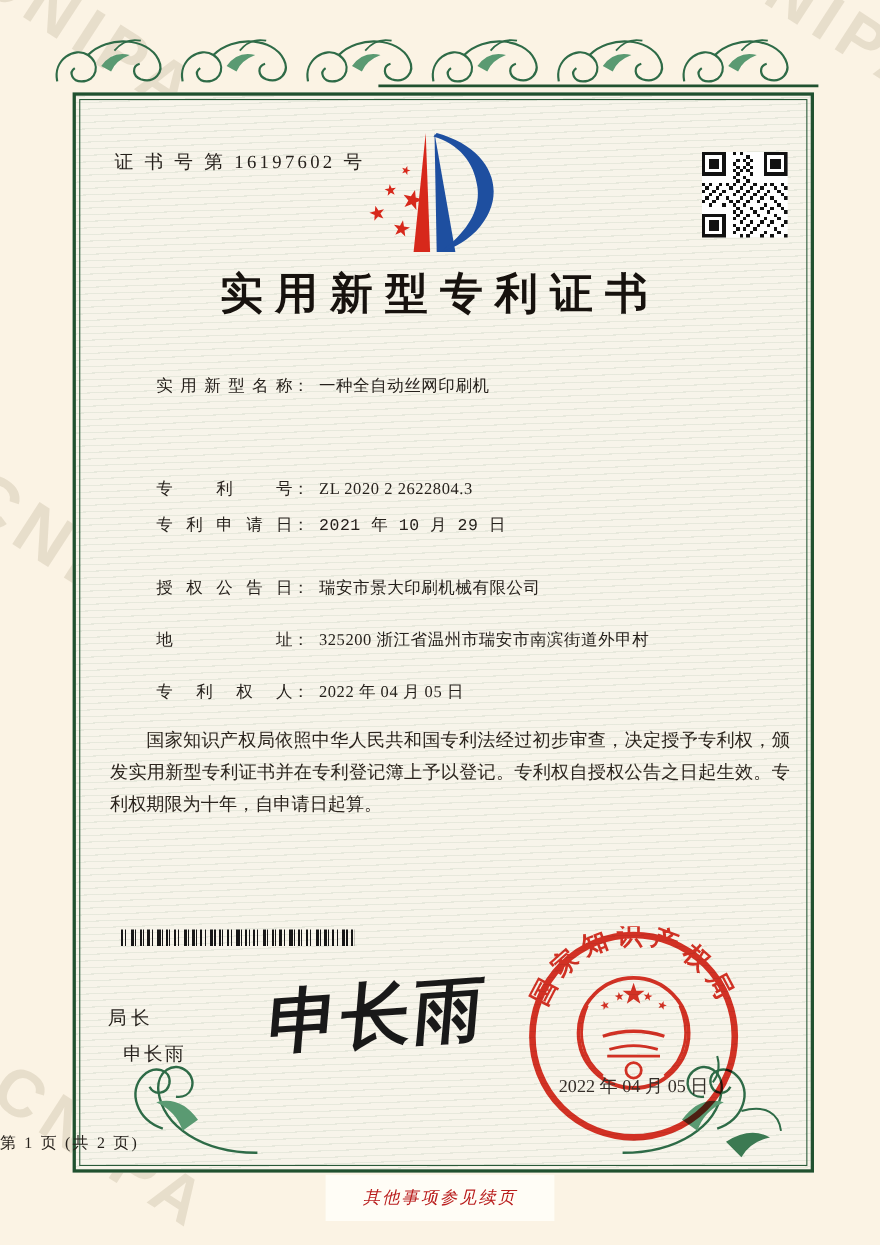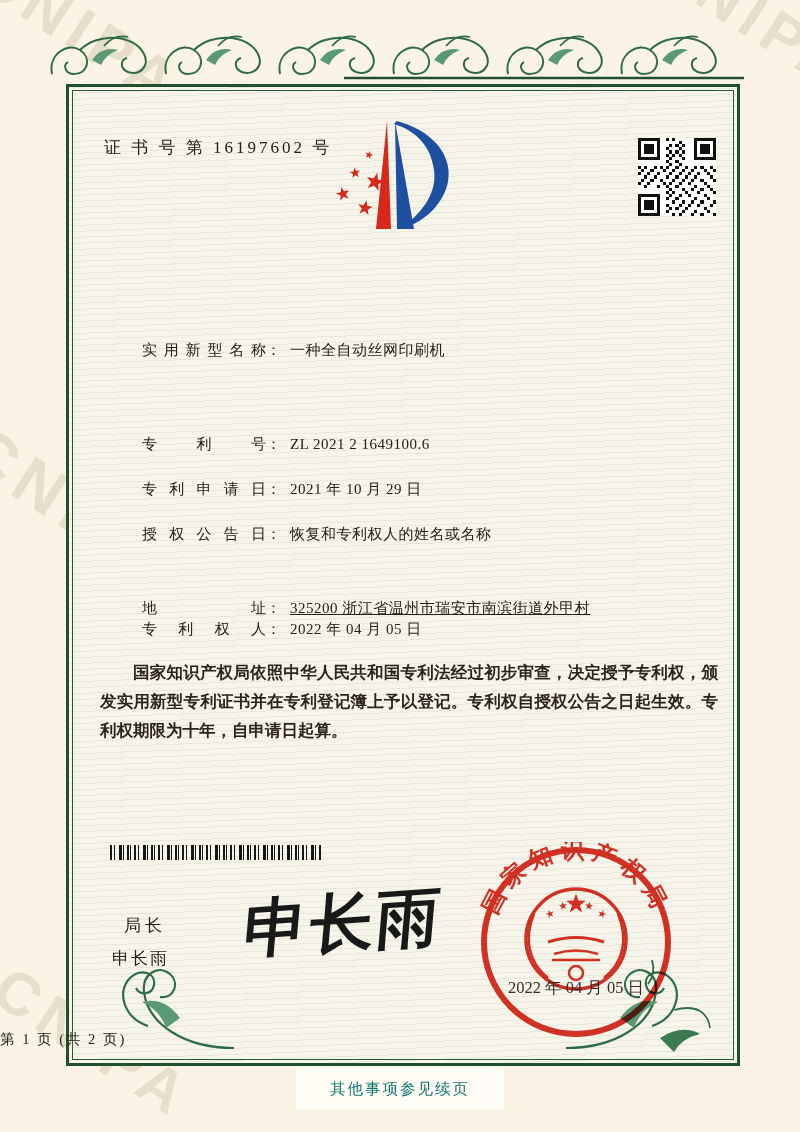--- a/index.html
+++ b/index.html
@@ -46,58 +46,58 @@
   }
   
   .frow{position:absolute;left:104px;font-size:15px;white-space:nowrap;margin-left:38px;}
   .flabel{
     display:inline-block;width:124px;vertical-align:bottom;
     text-align:justify;text-align-last:justify;
   }
   .fcolon{display:inline-block;}
   .fvalue{margin-left:9px;white-space:pre;letter-spacing:0.5px;}
   .r1{top:341px;} .r2{top:388px;} .r3{top:435px;}
-  .r4{top:480px;} .r5{top:525px;} .r6{top:599px;text-decoration:underline;} .r7{top:620px;}
+  .r4{top:468px;font-family:Liberation Mono, monospace;} .r5{top:525px;} .r6{top:572px;} .r7{top:620px;}
   .pair2{position:absolute;left:316px;top:0;}
   
   .body-text{
     position:absolute;left:100px;top:658px;width:618px;
     font-size:16.5px;line-height:29px;text-align:justify;color:#2b241d;
   }
-  .body-text p{margin:0;text-indent:2em;font-weight:bold;}
+  .body-text p{margin:0;text-indent:2em;}
   
   .barcode{
     position:absolute;left:110px;top:845px;width:212px;height:15px;
     background:
       repeating-linear-gradient(90deg,
         #161616 0 2px, transparent 2px 4px,
         #161616 4px 5px, transparent 5px 9px,
         #161616 9px 12px, transparent 12px 13px,
         #161616 13px 14px, transparent 14px 17px,
         #161616 17px 19px, transparent 19px 20px,
         #161616 20px 21px, transparent 21px 24px);
   }
   
-  .sig-title{position:absolute;left:124px;top:914px;font-size:17px;letter-spacing:4px;}
+  .sig-title{position:absolute;left:98px;top:914px;font-size:17px;letter-spacing:4px;}
   .sig-name{position:absolute;left:112px;top:947px;font-size:17px;letter-spacing:2px;}
   .autograph{
     position:absolute;left:228px;top:880px;width:230px;text-align:center;
     font-size:64px;font-weight:700;color:#191919;
     transform:rotate(-4deg) skewX(-9deg);letter-spacing:2px;
   }
   
   .seal{position:absolute;left:476px;top:842px;width:200px;height:200px;
         mix-blend-mode:multiply;opacity:0.95;}
   
   .page-num{position:absolute;left:0;right:0;top:1030px;text-align:left;
             font-size:14.5px;letter-spacing:2px;}
   .cont-box{
     position:absolute;left:296px;top:1068px;width:208px;height:42px;
     background:#fffdf6;display:flex;align-items:center;justify-content:center;
-    font-size:15.5px;letter-spacing:2px;color:#0f766e;
+    font-size:15.5px;letter-spacing:2px;font-style:italic;color:#b91c1c;
   }
 </style>
 </head>
 <body>
 
 <div class="page">
 
   <div class="wm wm1">CNIPA</div>
   <div class="wm wm2">CNIPA</div>
   <div class="wm wm3">CNIPA</div>
@@ -168,32 +168,33 @@
   <svg class="qr" viewBox="0 0 25 25" shape-rendering="crispEdges">
     <rect width="25" height="25" fill="#ffffff"></rect>
     <g fill="#111111">
       <path fill-rule="evenodd" d="M0,0h7v7h-7z M1,1v5h5v-5z M2,2h3v3h-3z"></path>
       <path fill-rule="evenodd" d="M18,0h7v7h-7z M19,1v5h5v-5z M20,2h3v3h-3z"></path>
       <path fill-rule="evenodd" d="M0,18h7v7h-7z M1,19v5h5v-5z M2,20h3v3h-3z"></path>
       <path d="M9,0h1v1h-1z M11,0h1v1h-1z M13,1h1v1h-1z M10,2h1v1h-1z M12,2h1v1h-1z M14,2h1v1h-1z M9,3h1v1h-1z M13,3h1v1h-1z M10,4h1v1h-1z M12,4h1v1h-1z M14,4h1v1h-1z M9,5h1v1h-1z M11,5h1v1h-1z M13,5h1v1h-1z M10,6h1v1h-1z M14,6h1v1h-1z M9,7h1v1h-1z M12,7h1v1h-1z M10,8h1v1h-1z M13,8h1v1h-1z M0,9h1v1h-1z M2,9h1v1h-1z M5,9h1v1h-1z M7,9h1v1h-1z M9,9h1v1h-1z M12,9h1v1h-1z M15,9h1v1h-1z M18,9h1v1h-1z M20,9h1v1h-1z M23,9h1v1h-1z M1,10h1v1h-1z M4,10h1v1h-1z M8,10h1v1h-1z M11,10h1v1h-1z M14,10h1v1h-1z M17,10h1v1h-1z M21,10h1v1h-1z M24,10h1v1h-1z M0,11h1v1h-1z M3,11h1v1h-1z M6,11h1v1h-1z M10,11h1v1h-1z M13,11h1v1h-1z M16,11h1v1h-1z M19,11h1v1h-1z M22,11h1v1h-1z M2,12h1v1h-1z M5,12h1v1h-1z M9,12h1v1h-1z M12,12h1v1h-1z M15,12h1v1h-1z M18,12h1v1h-1z M23,12h1v1h-1z M1,13h1v1h-1z M4,13h1v1h-1z M7,13h1v1h-1z M11,13h1v1h-1z M14,13h1v1h-1z M17,13h1v1h-1z M20,13h1v1h-1z M24,13h1v1h-1z M0,14h1v1h-1z M3,14h1v1h-1z M8,14h1v1h-1z M10,14h1v1h-1z M13,14h1v1h-1z M16,14h1v1h-1z M21,14h1v1h-1z M2,15h1v1h-1z M6,15h1v1h-1z M9,15h1v1h-1z M12,15h1v1h-1z M18,15h1v1h-1z M22,15h1v1h-1z M10,16h1v1h-1z M14,16h1v1h-1z M17,16h1v1h-1z M20,16h1v1h-1z M23,16h1v1h-1z M9,17h1v1h-1z M11,17h1v1h-1z M15,17h1v1h-1z M19,17h1v1h-1z M24,17h1v1h-1z M10,18h1v1h-1z M13,18h1v1h-1z M16,18h1v1h-1z M21,18h1v1h-1z M9,19h1v1h-1z M12,19h1v1h-1z M18,19h1v1h-1z M22,19h1v1h-1z M11,20h1v1h-1z M14,20h1v1h-1z M17,20h1v1h-1z M20,20h1v1h-1z M24,20h1v1h-1z M9,21h1v1h-1z M13,21h1v1h-1z M16,21h1v1h-1z M19,21h1v1h-1z M23,21h1v1h-1z M10,22h1v1h-1z M12,22h1v1h-1z M15,22h1v1h-1z M21,22h1v1h-1z M9,23h1v1h-1z M14,23h1v1h-1z M18,23h1v1h-1z M22,23h1v1h-1z M11,24h1v1h-1z M13,24h1v1h-1z M17,24h1v1h-1z M20,24h1v1h-1z M24,24h1v1h-1z"></path>
     </g>
   </svg>
 
+  <div class="title">实用新型专利证书</div>
 
   <div class="frow r1">
     <span class="flabel">实用新型名称</span><span class="fcolon">：</span><span class="fvalue">一种全自动丝网印刷机</span>
   </div>
   <div class="frow r3">
-    <span class="flabel">专利号</span><span class="fcolon">：</span><span class="fvalue">ZL 2021 2 1649100.6</span>
+    <span class="flabel">专利号</span><span class="fcolon">：</span><span class="fvalue">ZL 2020 2 2622804.3</span>
   </div>
   <div class="frow r4">
     <span class="flabel">专利申请日</span><span class="fcolon">：</span><span class="fvalue">2021 年 10 月 29 日</span>
   </div>
   <div class="frow r5">
-    <span class="flabel">授权公告日</span><span class="fcolon">：</span><span class="fvalue">恢复和专利权人的姓名或名称</span>
+    <span class="flabel">授权公告日</span><span class="fcolon">：</span><span class="fvalue">瑞安市景大印刷机械有限公司</span>
   </div>
   <div class="frow r6">
     <span class="flabel">地址</span><span class="fcolon">：</span><span class="fvalue">325200 浙江省温州市瑞安市南滨街道外甲村</span>
   </div>
   <div class="frow r7">
     <span class="flabel">专利权人</span><span class="fcolon">：</span><span class="fvalue">2022 年 04 月 05 日</span>
   </div>
 
   <div class="body-text">
     <p>国家知识产权局依照中华人民共和国专利法经过初步审查，决定授予专利权，颁发实用新型专利证书并在专利登记簿上予以登记。专利权自授权公告之日起生效。专利权期限为十年，自申请日起算。</p>

